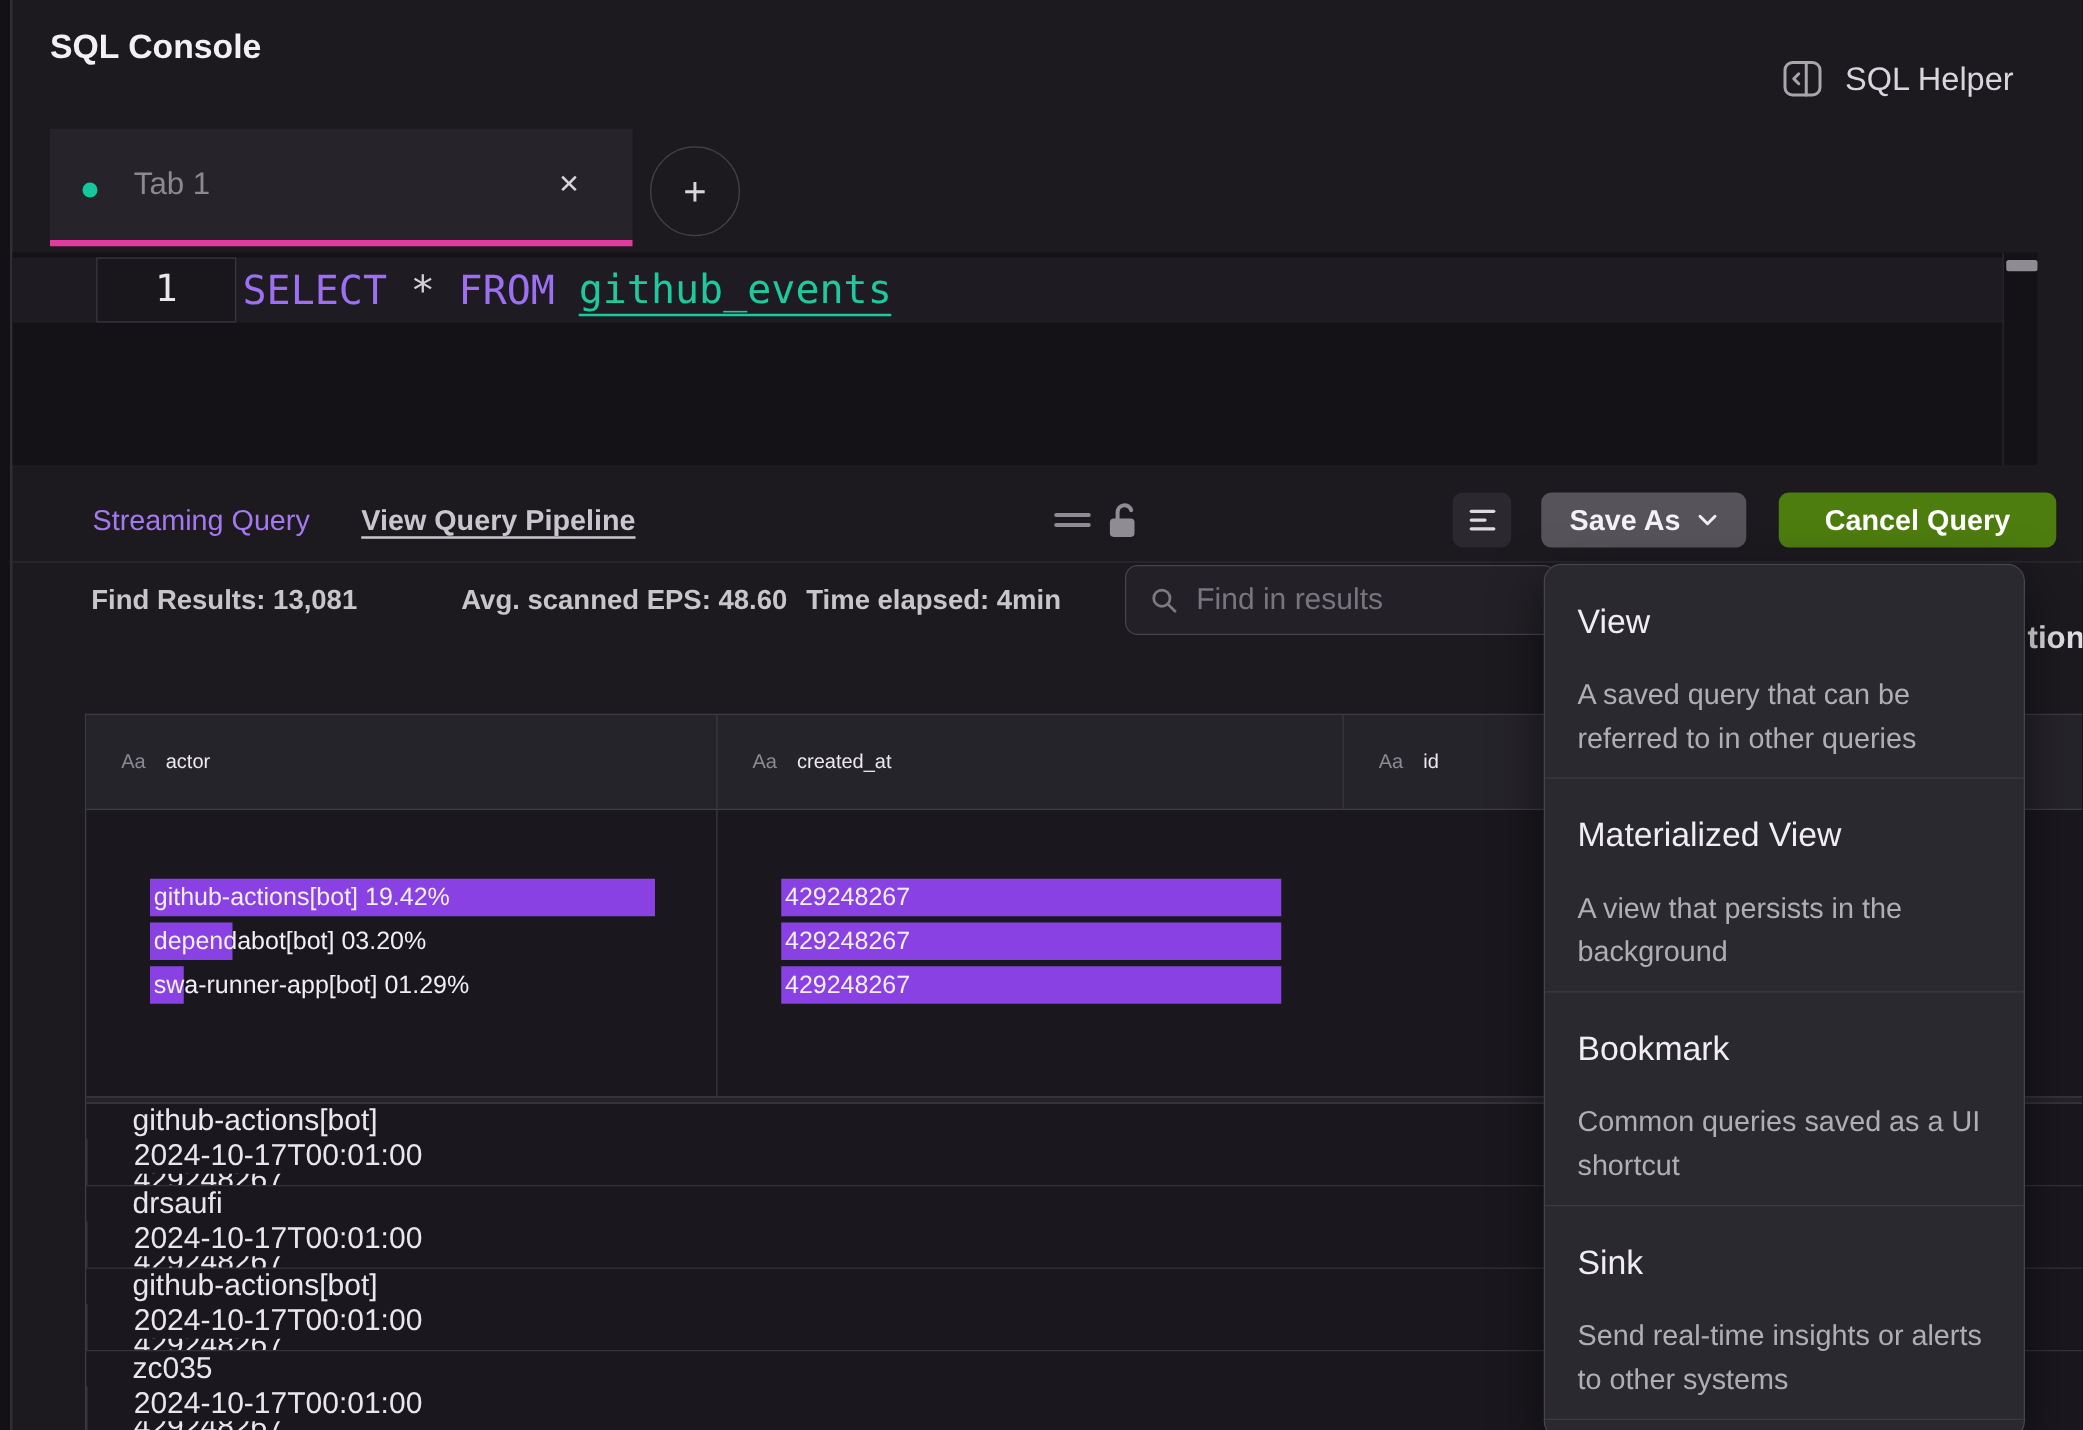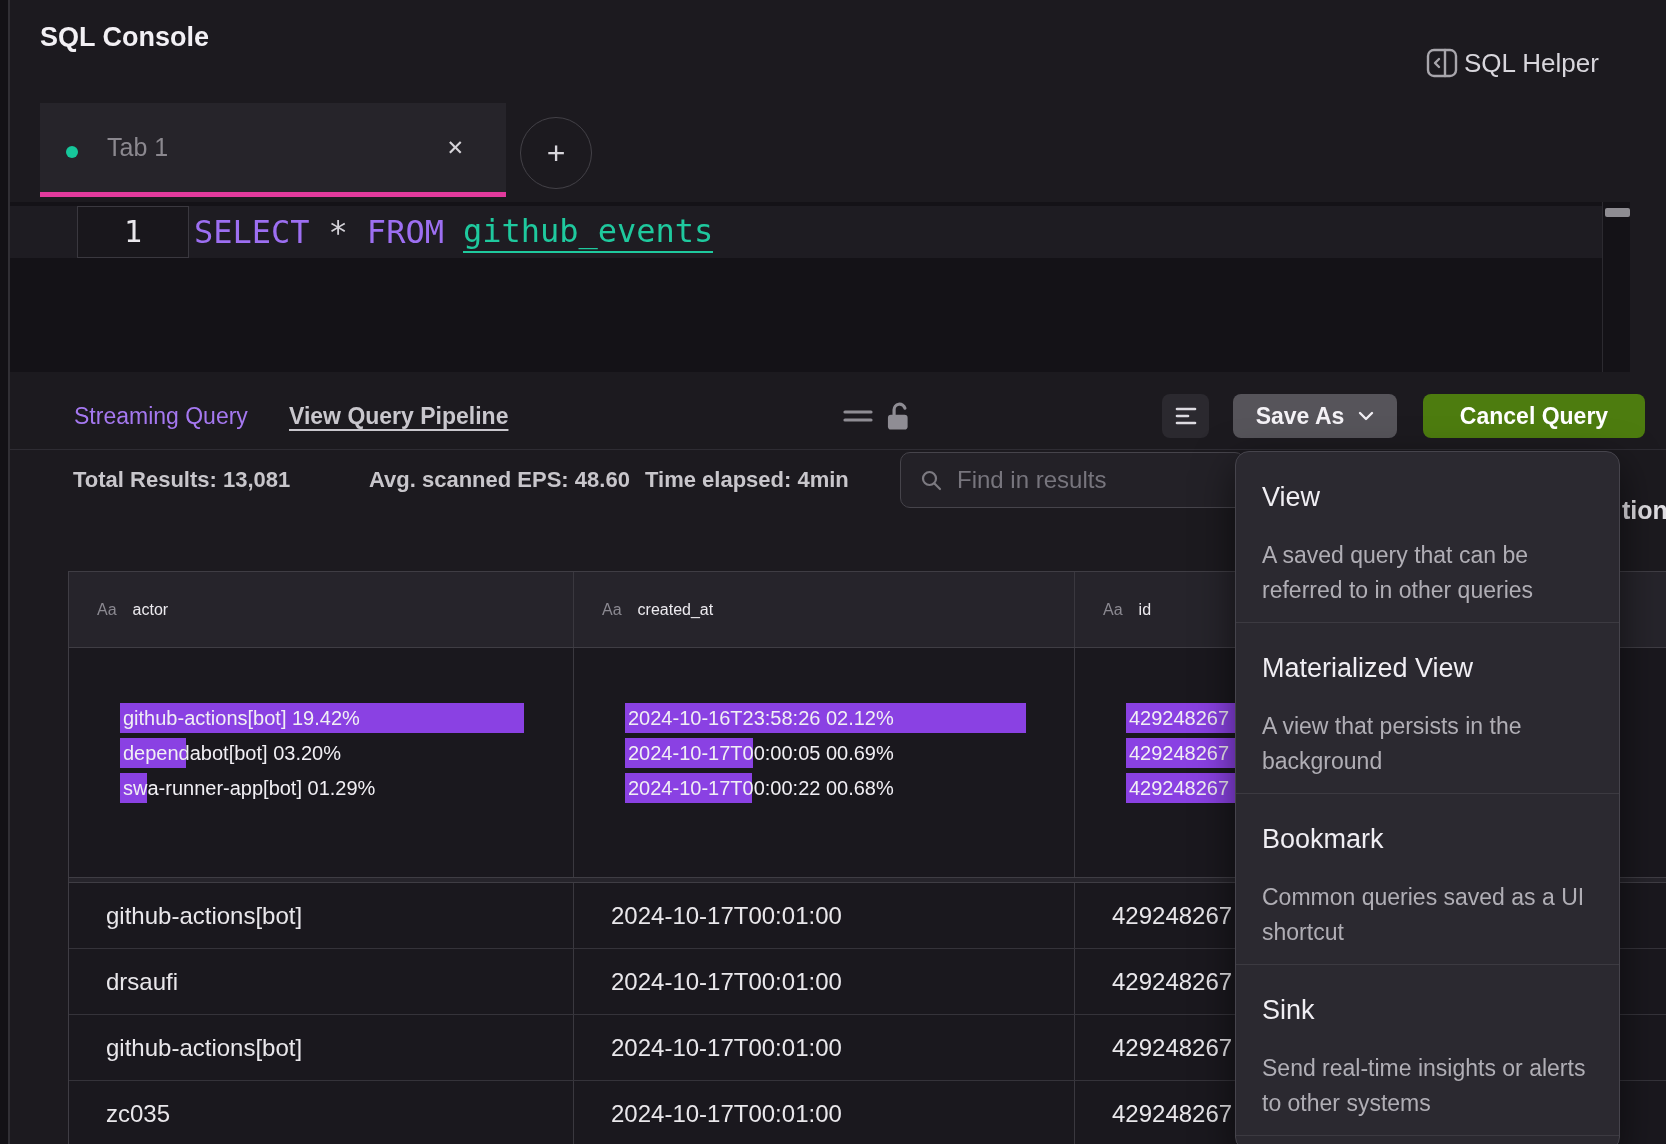--- a/index.html
+++ b/index.html
@@ -6,21 +6,21 @@
   body { background:#0e0d10; font-family:"Liberation Sans", sans-serif; }
   .screen { position:relative; width:1666px; height:1144px; background:#1c1a1f; overflow:hidden; }
   .abs { position:absolute; }
 
   
   .left-edge { left:0; top:0; bottom:0; width:8px; background:#131116; }
   .left-line { left:8px; top:0; bottom:0; width:2px; background:#312f35; }
 
   
   .page-title { left:40px; top:22px; font-size:27px; font-weight:700; color:#f2f0f4; }
-  .sql-helper { left:1424px; top:45px; display:flex; align-items:center; gap:4px; cursor:pointer; }
+  .sql-helper { left:1424px; top:45px; display:flex; align-items:center; gap:16px; cursor:pointer; }
   .sql-helper-label { font-size:26px; font-weight:500; color:#d8d6dc; }
 
   
   .tab { left:40px; top:103px; width:466px; height:94px; background:#26242a; cursor:pointer; }
   .tab-dot { position:absolute; left:26px; top:43px; width:12px; height:12px; border-radius:50%; background:#16c79b; }
   .tab-label { position:absolute; left:67px; top:0; line-height:89px; font-size:25px; color:#8b888f; }
   .tab-close { position:absolute; right:42px; top:0; line-height:89px; font-size:21px; color:#d6d4d9; cursor:pointer; }
   .tab-underline { position:absolute; left:0; right:0; bottom:0; height:5px; background:#e23a9d; }
   .add-tab { left:520px; top:117px; width:72px; height:72px; border:1.5px solid #434147; border-radius:50%;
              display:flex; align-items:center; justify-content:center; font-size:32px; font-weight:300; color:#d8d6dc; cursor:pointer; }
@@ -74,21 +74,21 @@
   .thead { height:76px; background:#26242b; border-bottom:1px solid #3f3d44; }
   .hcellhdr { display:flex; align-items:center; padding-left:28px; gap:16px; cursor:pointer; }
   .type-badge { font-size:16px; color:#8b8991; }
   .col-label { font-size:16px; color:#eceaef; }
   .hist-row { height:229px; }
   .histcell { padding:55px 0 0 51px; }
   .hbar { position:relative; width:440px; height:30px; margin-bottom:5px; }
   .hfill { position:absolute; left:0; top:0; height:100%; background:#8a41e3; }
   .hbar span { position:relative; display:inline-block; padding-left:3px; font-size:20px; line-height:30px; color:#f1eff4; white-space:nowrap; }
   .dblline { height:6px; background:#26242b; border-top:1px solid #3f3d44; border-bottom:1px solid #3f3d44; }
-  .trow { height:66px; border-bottom:1px solid #35333a; cursor:pointer; }
+  .trow { height:66px; border-bottom:1px solid #35333a; cursor:pointer;flex-direction:column; }
   .tcell { display:flex; align-items:center; padding-left:37px; font-size:24px; color:#e9e7eb; white-space:nowrap; overflow:hidden; }
 
   
   .save-menu { left:1235px; top:451px; width:385px; height:700px; background:#2b2930; border:1px solid #46444c;
                border-radius:14px; box-shadow:0 14px 40px rgba(0,0,0,.55); z-index:40; overflow:hidden; }
   .menu-item { padding:30px 26px 14px 26px; border-bottom:1px solid #3c3a41; cursor:pointer; }
   .menu-item-title { font-size:27px; line-height:30px; color:#f0eef3; }
   .menu-item-desc { margin-top:26px; max-width:340px; font-size:23px; line-height:35px; color:#b0aeb5; }
 
   svg { display:block; }
@@ -163,21 +163,21 @@
       <svg width="16" height="10" viewBox="0 0 16 10" fill="none" stroke="#f0eef3" stroke-width="2.4" stroke-linecap="round" stroke-linejoin="round">
         <polyline points="2,2 8,8 14,2"></polyline>
       </svg>
     </span>
   </div>
   <div class="abs cancel-btn">Cancel Query</div>
 
   <div class="abs section-divider"></div>
 
   <div class="abs stat" style="left:73px;">
-    <span>Total Results:</span>&nbsp;<b>13,081</b>
+    <span>Find Results:</span>&nbsp;<b>13,081</b>
   </div>
   <div class="abs stat" style="left:333px;margin-left:36px;">
     <span>Avg. scanned EPS:</span>&nbsp;<b>48.60</b>
   </div>
   <div class="abs stat" style="left:645px;">
     <span>Time elapsed:</span>&nbsp;<b>4min</b>
   </div>
 
   <div class="abs search-box">
     <span>
@@ -206,25 +206,20 @@
         <span class="col-label">id</span>
       </div>
     </div>
 
     <div class="hist-row cells">
       <div class="colA histcell">
         <div class="hbar"><i class="hfill" style="width: 404px;"></i><span>github-actions[bot] 19.42%</span></div>
         <div class="hbar"><i class="hfill" style="width: 66px;"></i><span>dependabot[bot] 03.20%</span></div>
         <div class="hbar"><i class="hfill" style="width: 27px;"></i><span>swa-runner-app[bot] 01.29%</span></div>
       </div>
-      <div class="colB histcell">
-        <div class="hbar"><i class="hfill" style="width: 401px;"></i><span>2024-10-16T23:58:26 02.12%</span></div>
-        <div class="hbar"><i class="hfill" style="width: 128px;"></i><span>2024-10-17T00:00:05 00.69%</span></div>
-        <div class="hbar"><i class="hfill" style="width: 127px;"></i><span>2024-10-17T00:00:22 00.68%</span></div>
-      </div>
       <div class="colC histcell">
         <div class="hbar"><i class="hfill" style="width: 400px;"></i><span>429248267</span></div>
         <div class="hbar"><i class="hfill" style="width: 400px;"></i><span>429248267</span></div>
         <div class="hbar"><i class="hfill" style="width: 400px;"></i><span>429248267</span></div>
       </div>
     </div>
 
     <div class="dblline"></div>
 
     <div class="trow cells">

